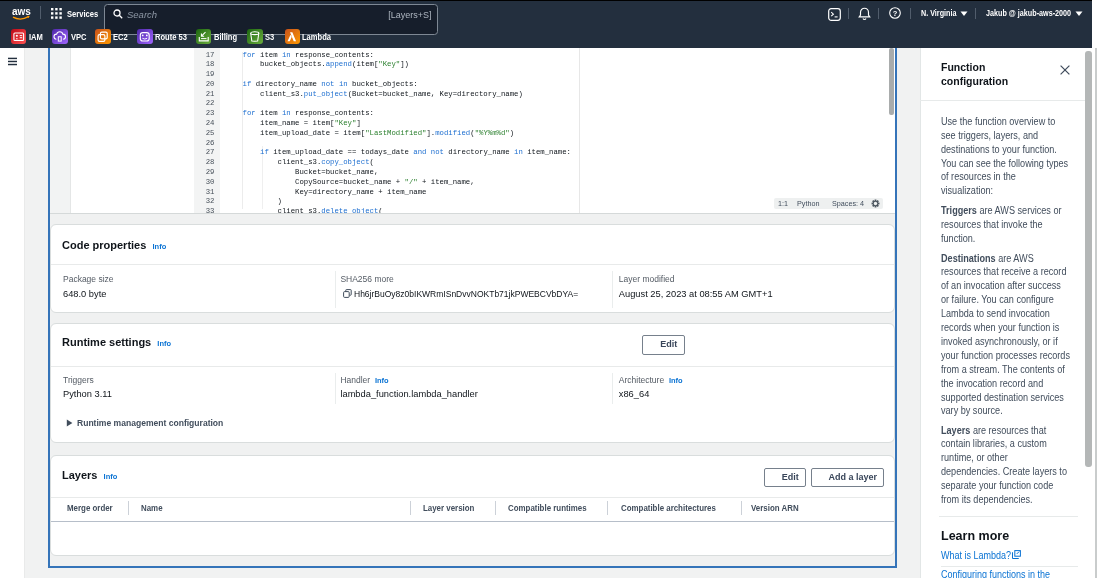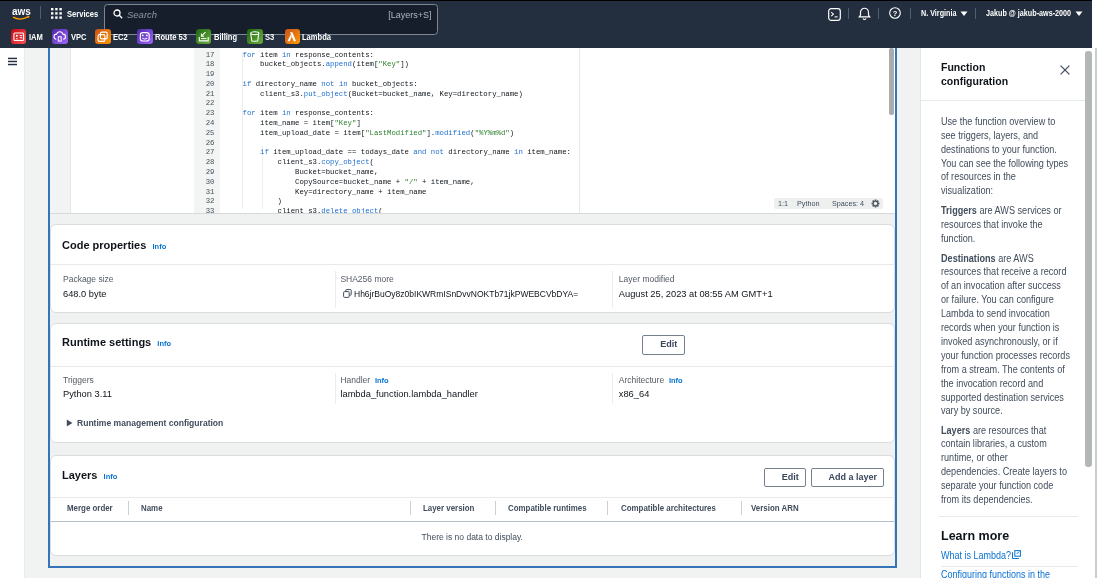--- a/index.html
+++ b/index.html
@@ -292,21 +292,20 @@
       <div class="th" style="left:90.3px">Name</div>
       <div class="th" style="left:372.8px">Layer version</div>
       <div class="th" style="left:457.9px">Compatible runtimes</div>
       <div class="th" style="left:570.9px">Compatible architectures</div>
       <div class="th" style="left:700.9px">Version ARN</div>
       <div class="vdiv" style="left:77.2px;top:44.5px;height:14px;background:#ccd1d8"></div>
       <div class="vdiv" style="left:359.3px;top:44.5px;height:14px;background:#ccd1d8"></div>
       <div class="vdiv" style="left:444.4px;top:44.5px;height:14px;background:#ccd1d8"></div>
       <div class="vdiv" style="left:556.8px;top:44.5px;height:14px;background:#ccd1d8"></div>
       <div class="vdiv" style="left:690.4px;top:44.5px;height:14px;background:#ccd1d8"></div>
-      <div class="abs" style="left:0;top:75.5px;width:100%;text-align:center;font-size:8.5px;color:#414d5c">There is no data to display.</div>
     </div>
   </div>
 
   <div id="panel">
     <div class="bl"></div>
     <div class="abs" style="left:21px;top:13px;width:114px;font-size:10.5px;line-height:13.7px;font-weight:bold;color:#0f141a">Function configuration</div>
     <svg class="abs" style="left:140px;top:16.5px" width="10" height="10" viewBox="0 0 10 10">
       <g stroke="#3f4b5b" stroke-width="1.2">
           <line x1="0.6" y1="0.6" x2="9.4" y2="9.4"></line>
           <line x1="9.4" y1="0.6" x2="0.6" y2="9.4"></line>

